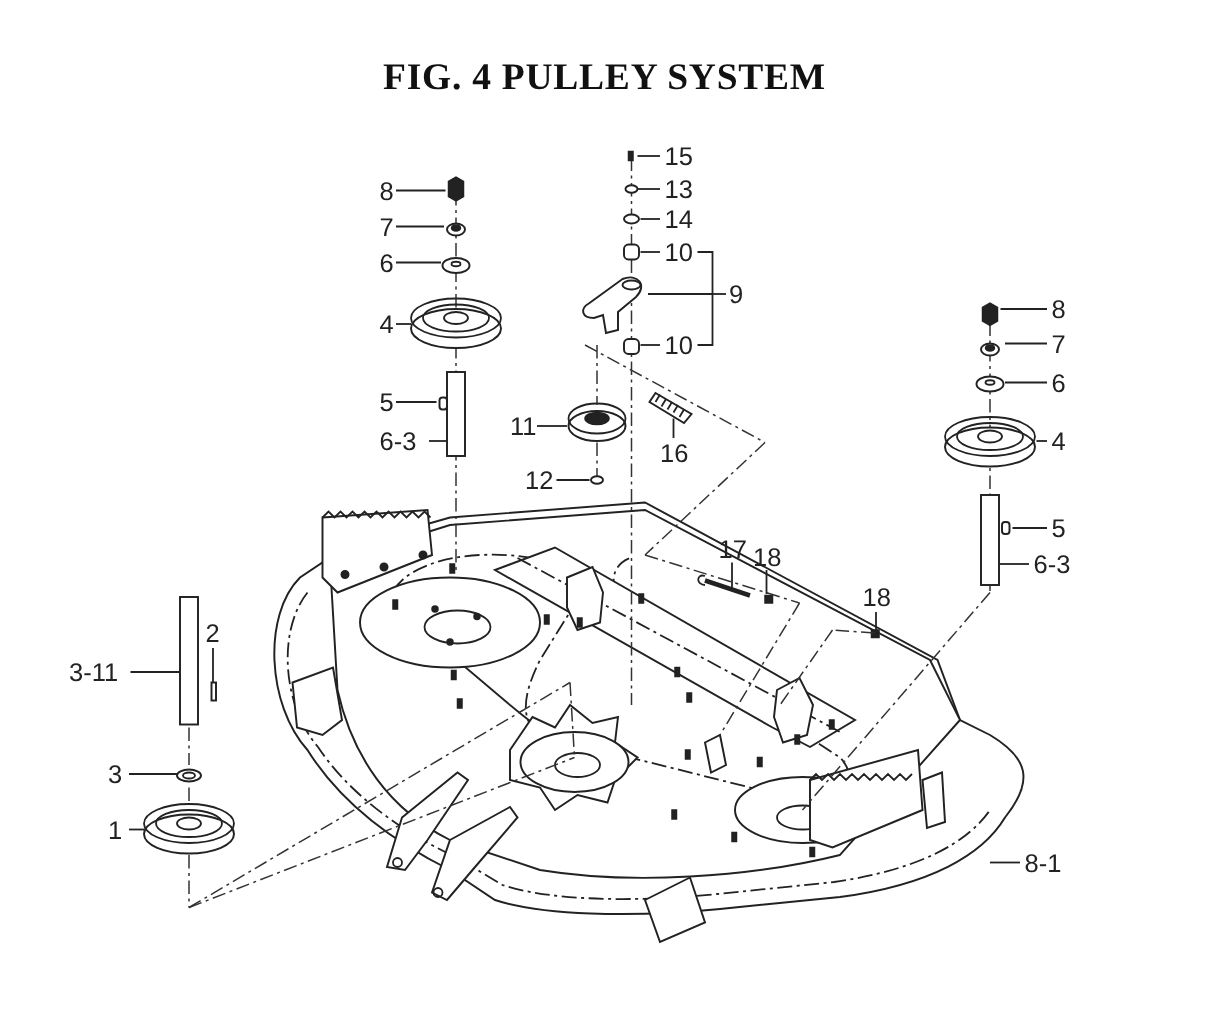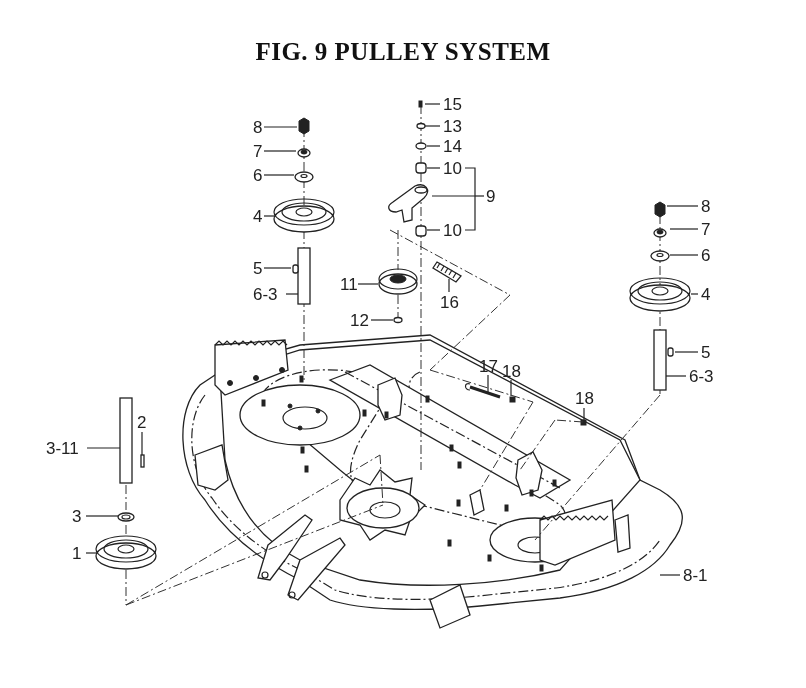--- a/index.html
+++ b/index.html
@@ -10,21 +10,21 @@
   .ln{stroke:#222;stroke-width:1.2;fill:none;}
   .dash{stroke:#333;stroke-width:1;fill:none;stroke-dasharray:9 3 2 3;}
   .part{stroke:#222;stroke-width:1.3;fill:#fff;}
   .dark{fill:#222;stroke:#222;}
   .deck{stroke:#222;stroke-width:1.3;fill:#fff;}
   .deckd{stroke:#222;stroke-width:1.2;fill:none;stroke-dasharray:10 3 2 3;}
 </style>
 </head>
 <body>
 
-<div class="title">FIG.  9  PULLEY SYSTEM</div>
+<div class="title">FIG.  4  PULLEY SYSTEM</div>
 
 <svg width="806" height="688" viewBox="0 0 806 688">
 
   <g>
 
     <path class="deck" d="M200,385 C175,410 178,470 205,500 C230,540 270,565 300,580 L330,600 C360,610 420,612 480,606 L560,598 C620,590 655,570 670,545 C690,520 685,505 660,490 L640,480 L625,440 L430,335 L300,345 L230,365 Z"></path>
     <path class="deckd" d="M205,395 C185,420 188,470 212,498 C236,534 275,558 305,572 L335,590 C365,600 420,602 478,596 L556,588 C612,580 645,562 660,540"></path>
 
     <path class="deck" d="M220,375 L300,350 L430,340 L620,440 L640,480 L560,570 C500,585 420,590 360,580 L300,560 C260,540 235,505 225,460 Z"></path>
 

